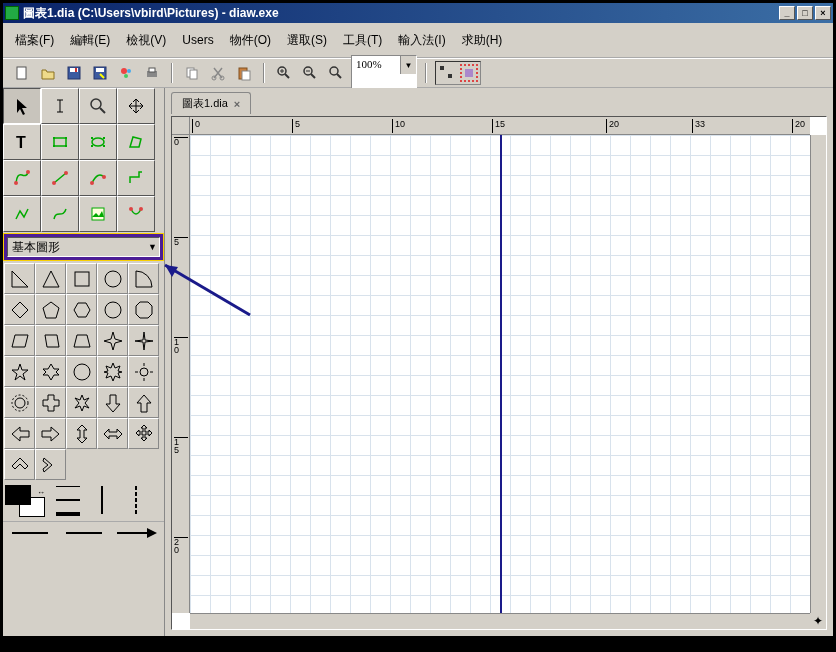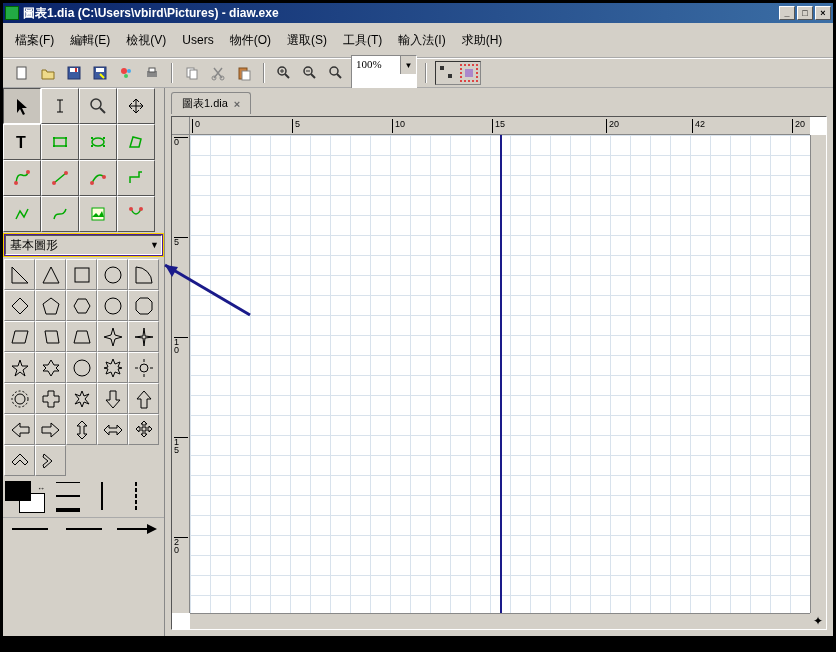--- a/index.html
+++ b/index.html
@@ -18,21 +18,21 @@
 .zoom-box { display: flex; border: 1px solid #888; border-right-color: #fff; border-bottom-color: #fff; background: #fff; }
 .zoom-val { width: 48px; height: 34px; padding: 2px 4px; font-size: 11px; font-family: Liberation Serif, serif; }
 .zoom-arrow { width: 16px; height: 18px; background: #d4d0c8; border-left: 1px solid #888; display: flex; align-items: center; justify-content: center; font-size: 8px; }
 .snap-box { border: 1px inset #888; padding: 2px; display: flex; gap: 4px; }
 .snap-cell { width: 18px; height: 18px; }
 .body-area { display: flex; height: 548px; }
 .toolbox { width: 162px; background: #d4d0c8; border-right: 1px solid #888; }
 .tool-grid { display: flex; flex-wrap: wrap; }
 .tool { width: 38px; height: 36px; border: 1px solid #fff; border-right-color: #555; border-bottom-color: #555; background: #d4d0c8; display: flex; align-items: center; justify-content: center; }
 .tool.selected { border: 1px solid #555; border-right-color: #fff; border-bottom-color: #fff; background: #c8c4bc; }
-.shape-selector-wrap { border: 1px solid #4c1d95; box-shadow: 0 0 0 1px #f9d000; margin: 2px 1px 2px 1px; position: relative; }
+.shape-selector-wrap { border: 3px solid #4c1d95; box-shadow: 0 0 0 1px #f9d000; margin: 2px 1px 2px 1px; position: relative; }
 .shape-selector { height: 20px; background: #d4d0c8; border: 1px solid #555; border-right-color: #fff; border-bottom-color: #fff; display: flex; align-items: center; padding: 0 4px; font-size: 12px; position: relative; }
 .shape-selector .dd { position: absolute; right: 2px; font-size: 9px; }
 .shape-grid { display: flex; flex-wrap: wrap; padding: 1px; }
 .shape { width: 31px; height: 31px; border: 1px solid #fff; border-right-color: #888; border-bottom-color: #888; background: #d4d0c8; display: flex; align-items: center; justify-content: center; }
 .shape svg { width: 22px; height: 22px; }
 .color-strip { display: flex; height: 40px; padding: 4px 2px; }
 .color-swatch { width: 44px; height: 36px; position: relative; }
 .fg { position: absolute; width: 26px; height: 20px; background: #000; border: 1px solid #000; left: 0; top: 0; z-index: 2; }
 .bg { position: absolute; width: 26px; height: 20px; background: #fff; border: 1px solid #000; left: 14px; top: 12px; }
 .arrow-icon { position: absolute; right: 4px; top: 2px; font-size: 8px; }
@@ -513,21 +513,21 @@
         </div>
       </div>
       <div class="canvas-frame">
         <div class="ruler-corner"></div>
         <div class="ruler-h">
           <div class="tick" style="left:2px">0</div>
           <div class="tick" style="left:102px">5</div>
           <div class="tick" style="left:202px">10</div>
           <div class="tick" style="left:302px">15</div>
           <div class="tick" style="left:416px">20</div>
-          <div class="tick" style="left:502px">42</div>
+          <div class="tick" style="left:502px">33</div>
           <div class="tick" style="left:602px">20</div>
         </div>
         <div class="ruler-v">
           <div class="vtick" style="top:2px">
               <span>0</span>
             </div>
           <div class="vtick" style="top:102px">
               <span>5</span>
             </div>
           <div class="vtick" style="top:202px">

